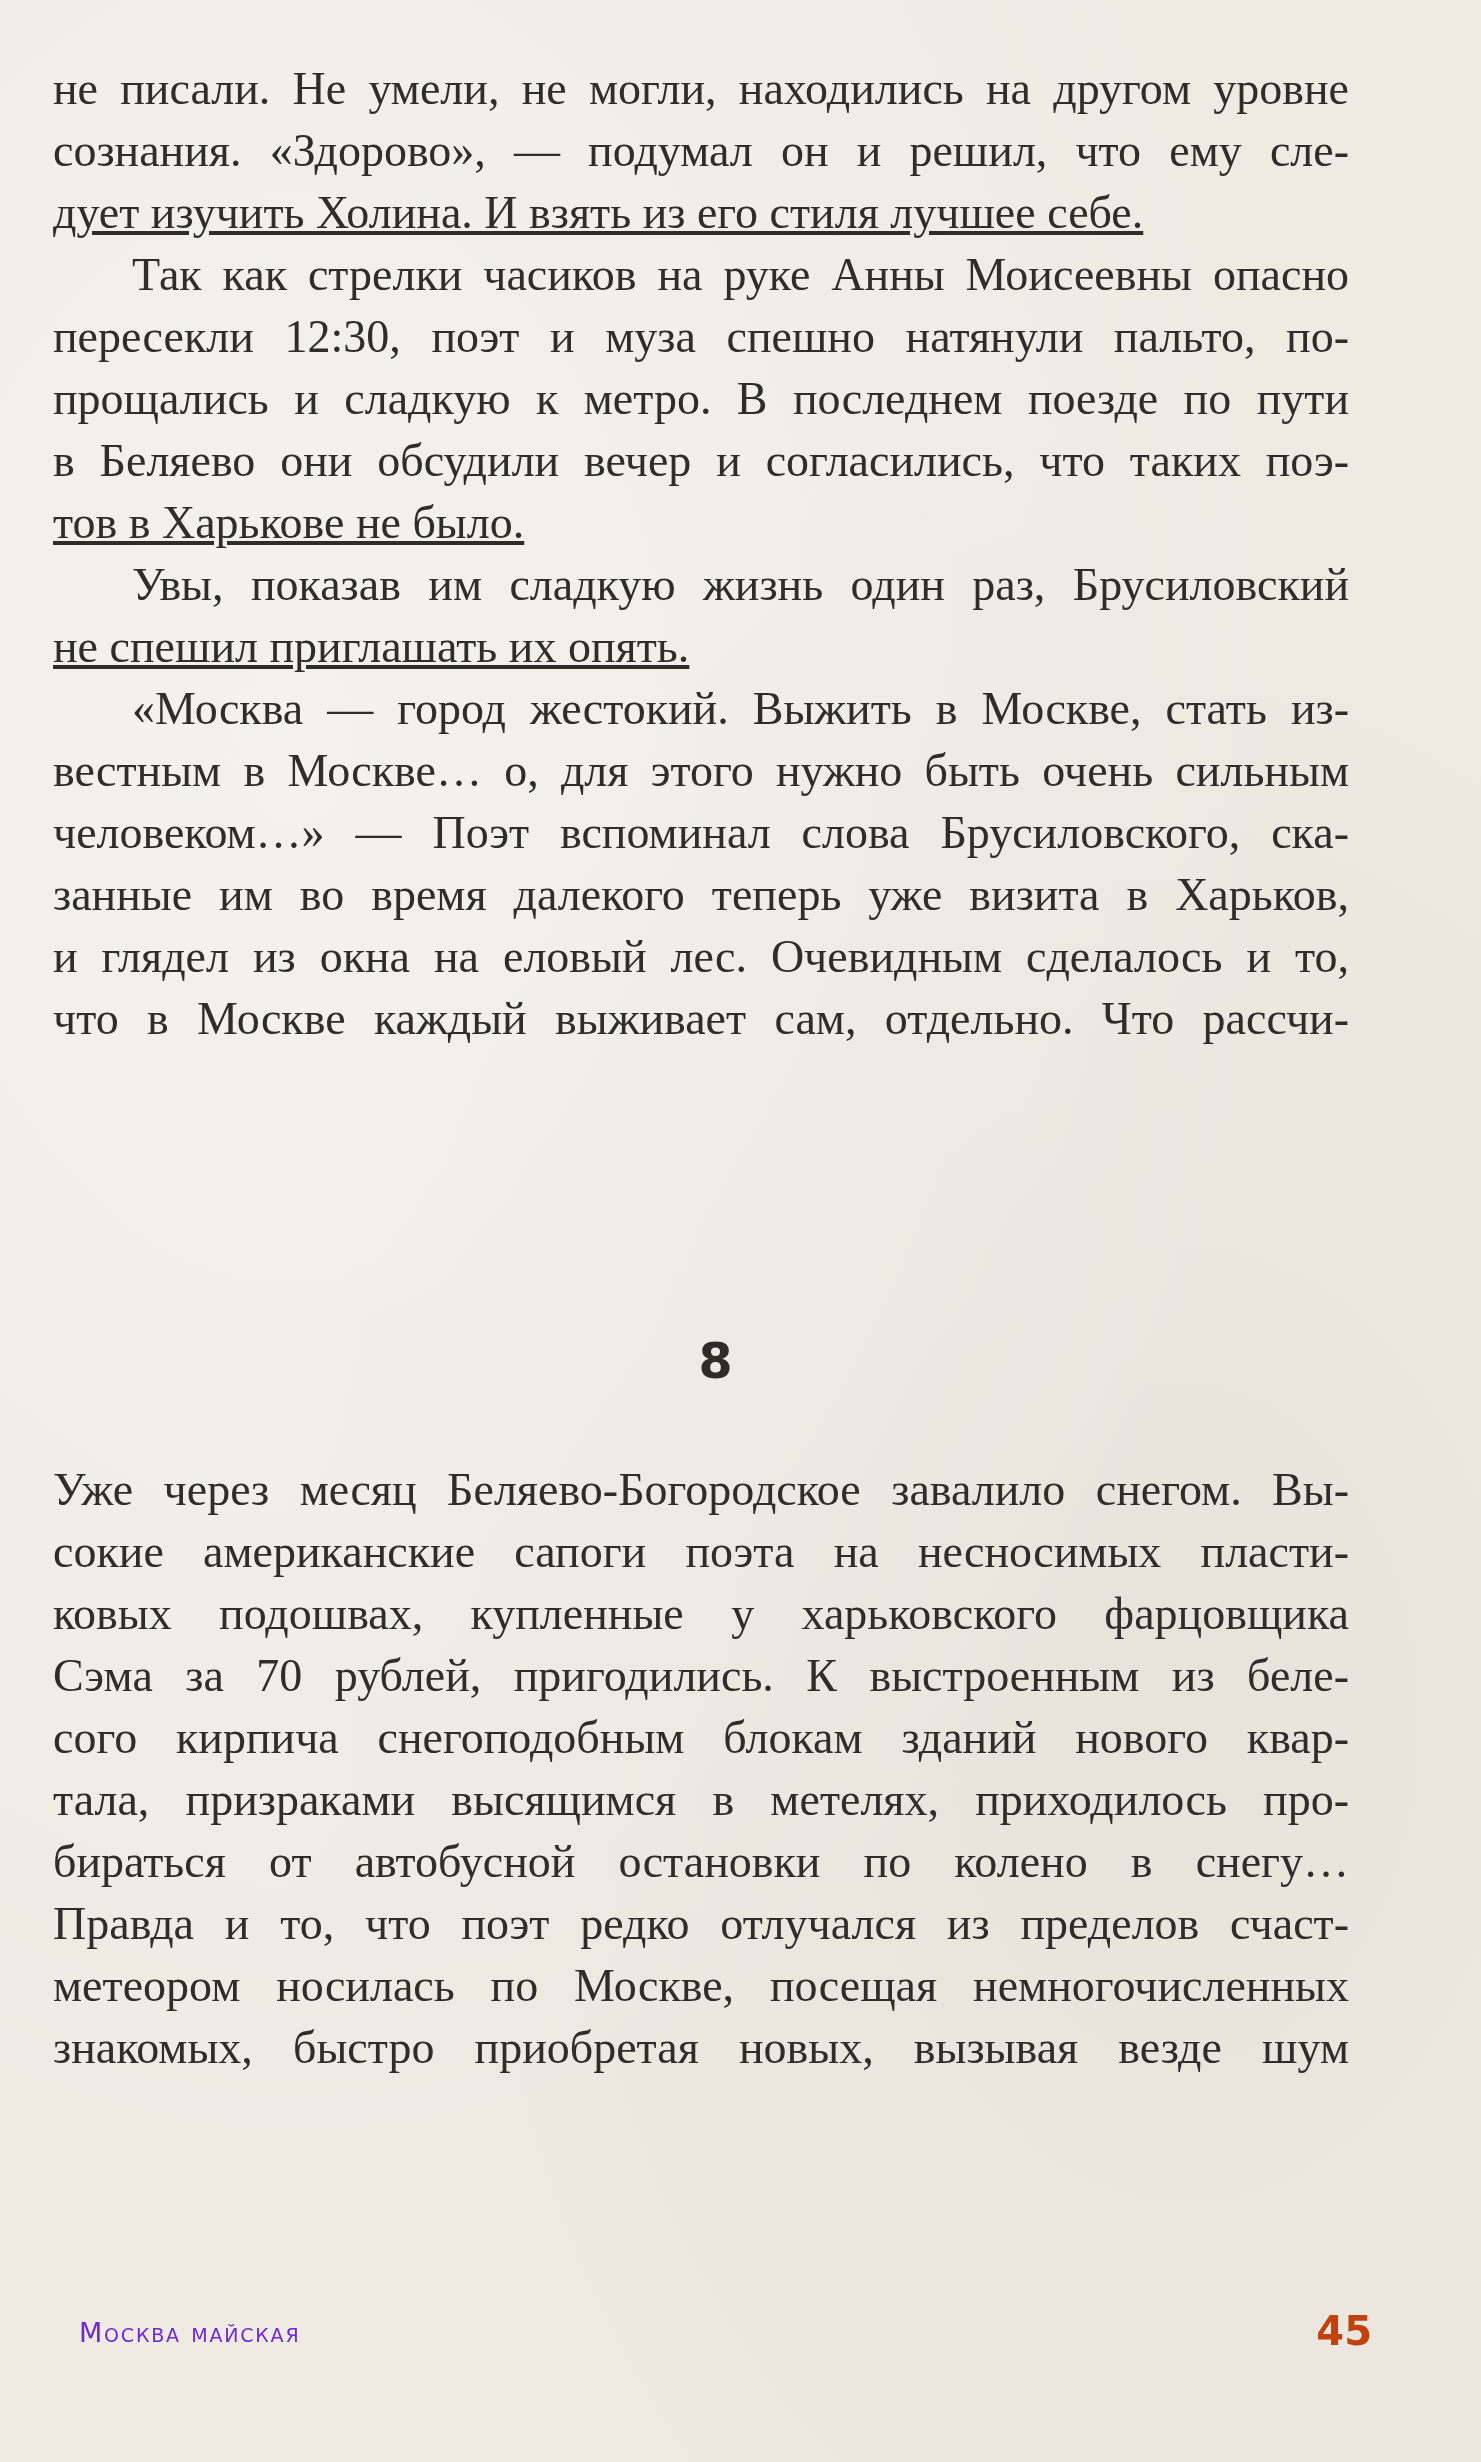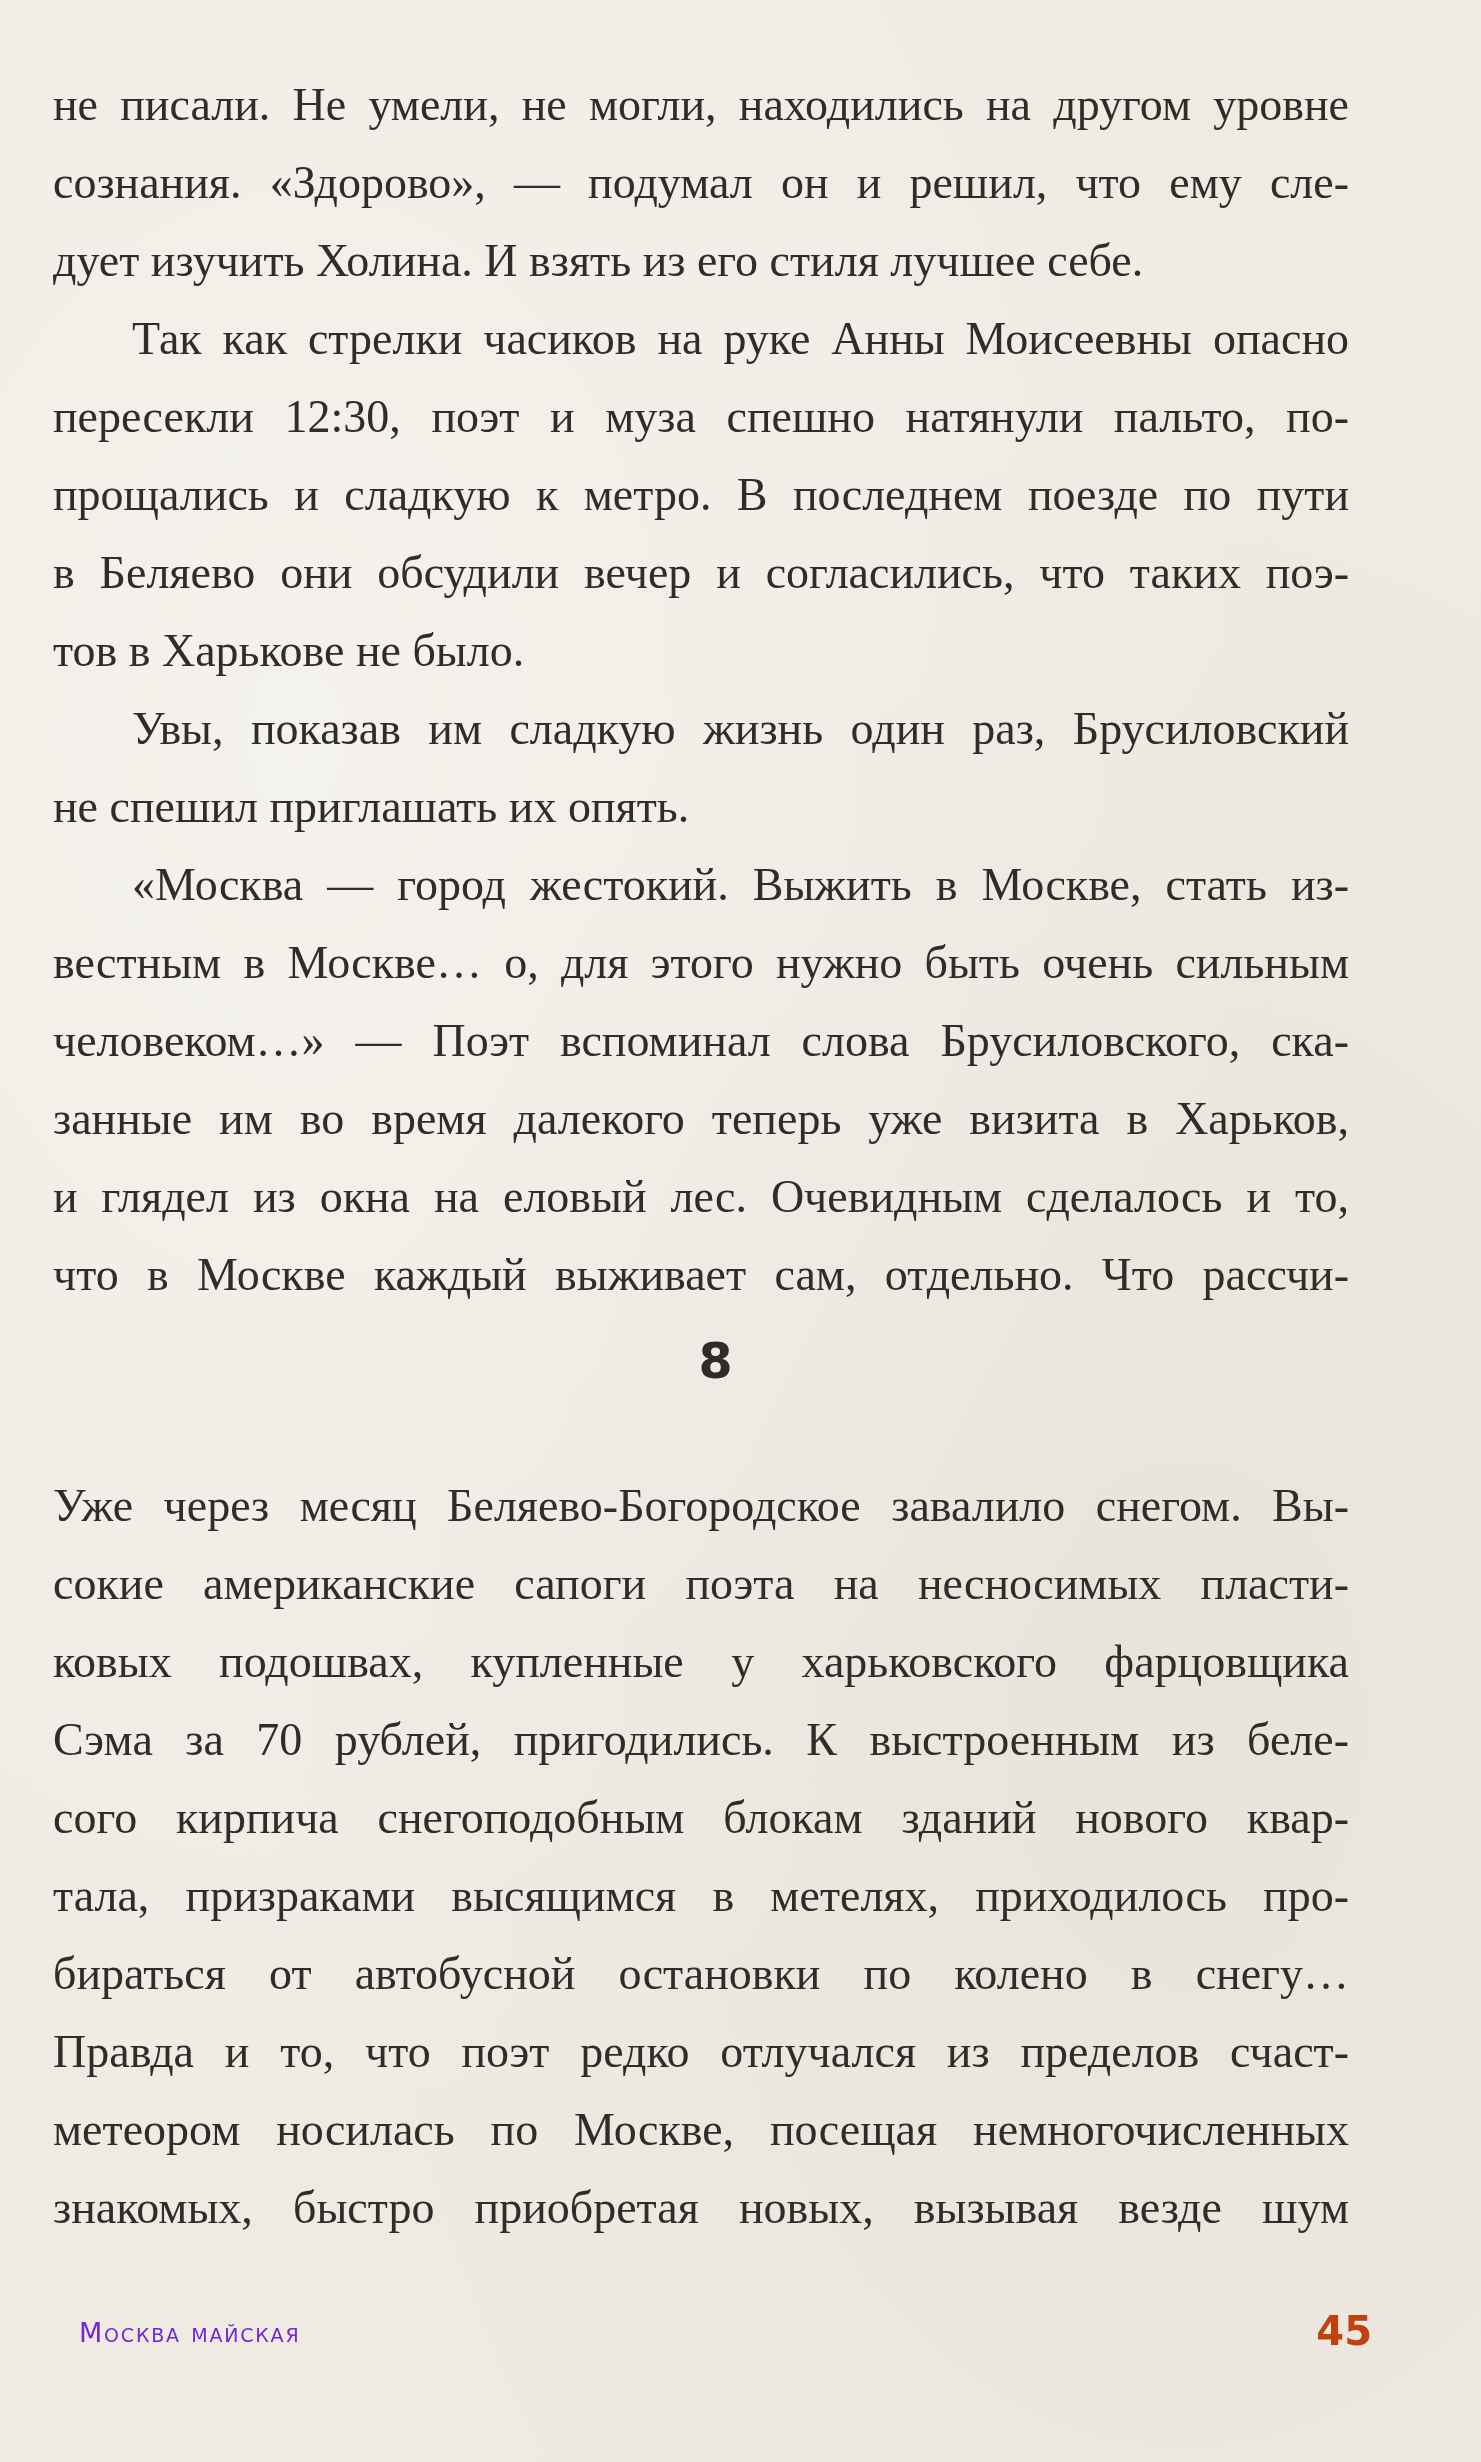--- a/index.html
+++ b/index.html
@@ -32,25 +32,25 @@
       font-size: 46px;
       line-height: 62px;
       color: #2f2c2a;
     }
     .line {
       display: block;
       height: 62px;
       white-space: nowrap;
       text-align: justify;
       text-align-last: justify;
-      margin-top: 16px;
       -moz-text-align-last: justify;
     }
     .line.last {
       text-align-last: left;
+      text-decoration: underline;
       -moz-text-align-last: left;
     }
     .line.indent {
       padding-left: 79px;
     }
     #block-1 { top: 58px; }
     #block-2 { top: 1459px; }
     .chapter-number {
       position: absolute;
       left: 0;

